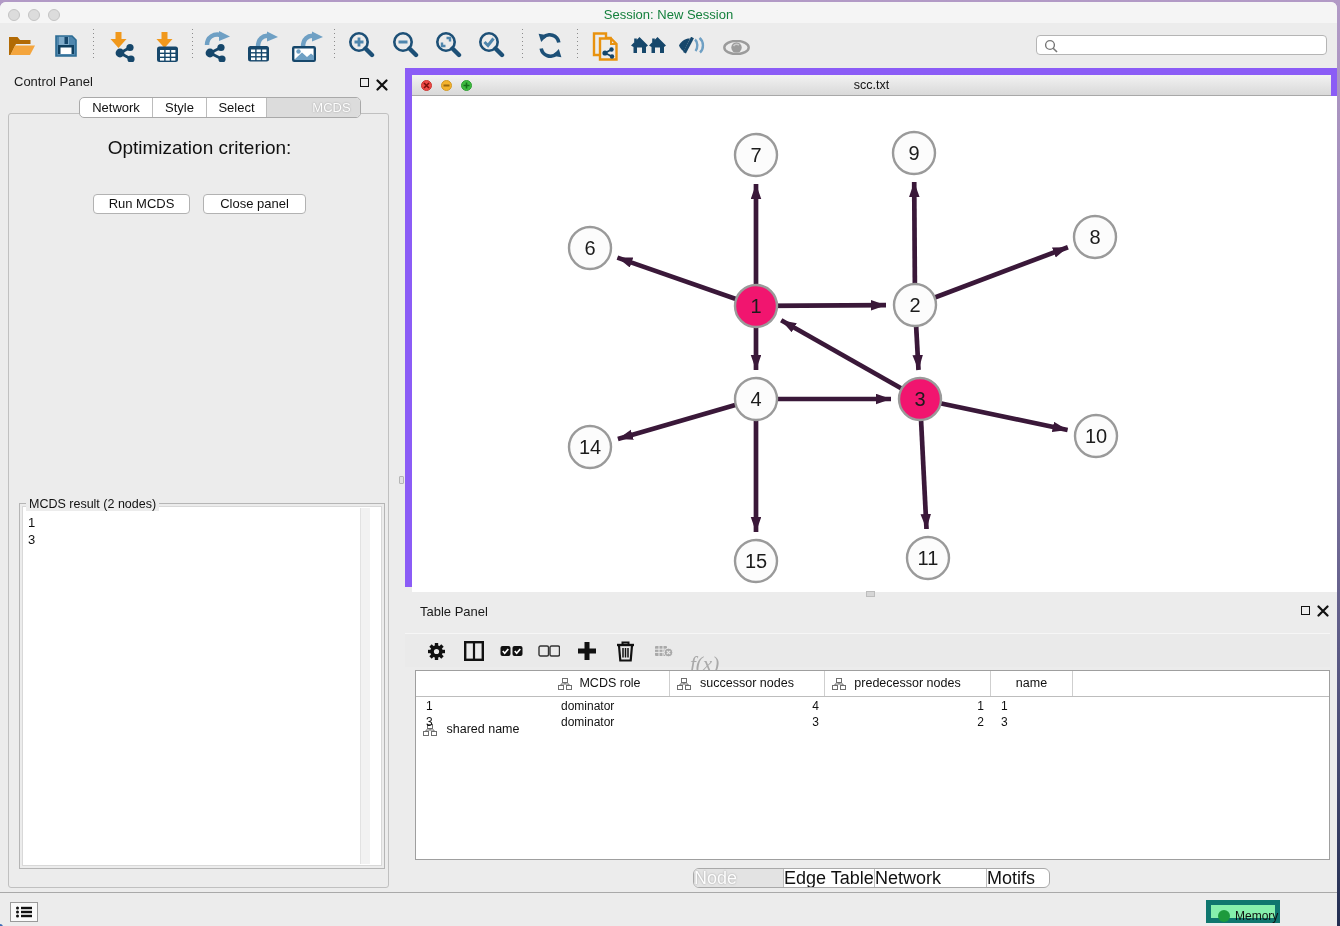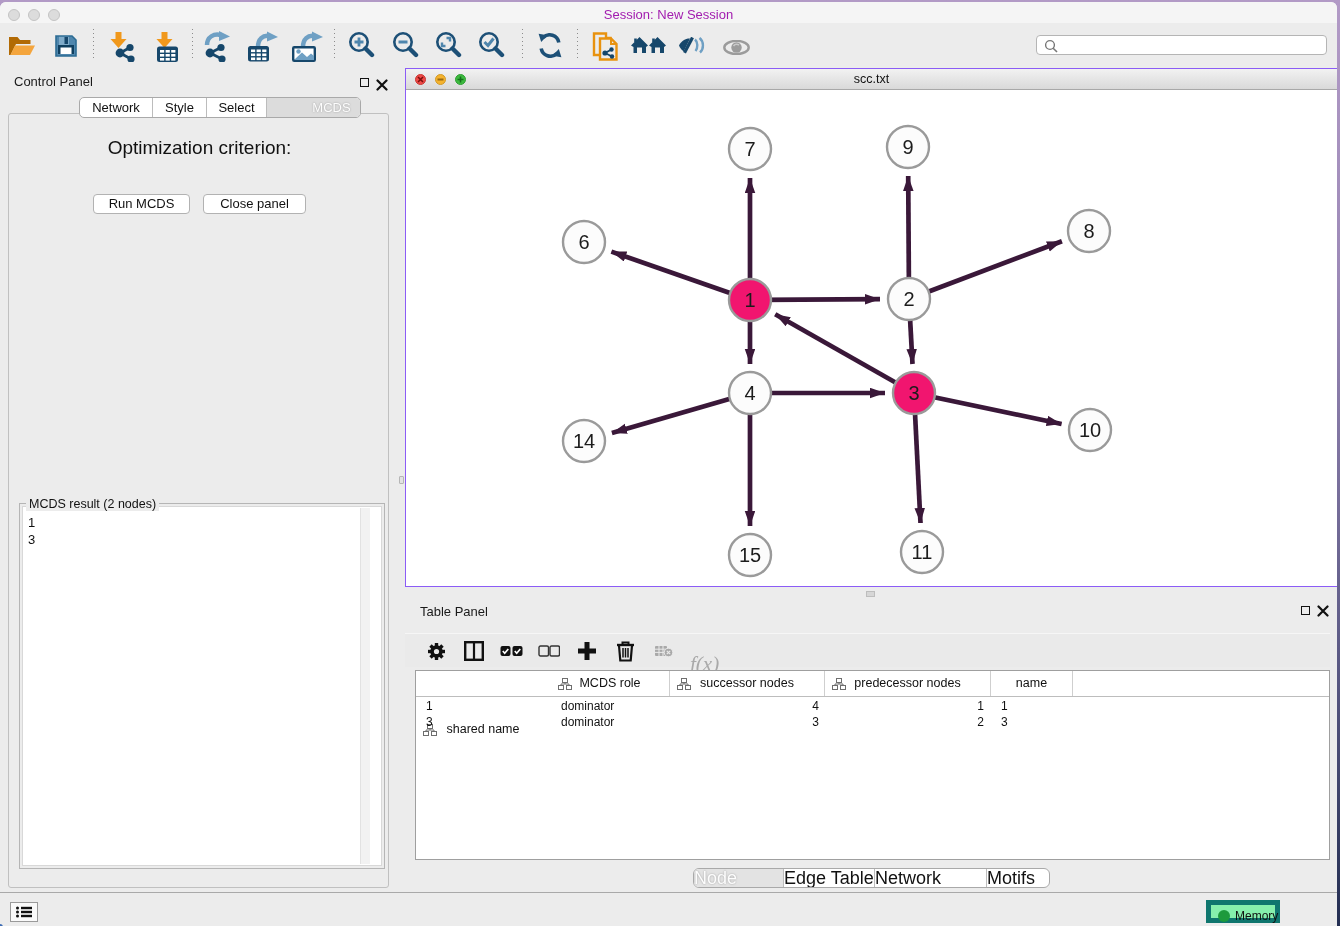--- a/index.html
+++ b/index.html
@@ -5,21 +5,21 @@
 html,body{margin:0;padding:0;}
 body{width:1340px;height:926px;overflow:hidden;position:relative;
  font-family:"Liberation Sans",sans-serif;
  background:linear-gradient(180deg,#b29ac6 0%,#9d8ab8 30%,#5d5b86 70%,#232e52 100%);}
 .win{position:absolute;left:0;top:2px;width:1337px;height:924px;background:#ececec;
  border-radius:6px 6px 0 0;overflow:hidden;}
 .titlebar{position:absolute;left:0;top:0;width:100%;height:21px;background:#f5f5f5;}
 .tl{position:absolute;top:6.5px;width:12px;height:12px;border-radius:50%;
  background:#dcdcdc;border:1px solid #c4c4c4;box-sizing:border-box;}
 .title{position:absolute;top:5px;left:0;width:100%;text-align:center;
- font-size:13px;color:#a21caf;}
+ font-size:13px;color:#15803d;}
 .toolbar{position:absolute;left:0;top:21px;width:100%;height:45px;background:#ececec;}
 .sep{position:absolute;top:6px;height:32px;width:1px;
  background-image:repeating-linear-gradient(180deg,#8c8c8c 0 1px,transparent 1px 4px);}
 .search{position:absolute;left:1036px;top:12px;width:291px;height:20px;background:#fff;
  border:1px solid #b5b5b5;border-radius:4px;box-sizing:border-box;}
 
 .cpanel{position:absolute;left:0;top:66px;width:392px;height:824px;background:#ececec;}
 .phead{font-size:13px;color:#1a1a1a;}
 .squareico{width:9px;height:9px;border:1.5px solid #111;box-sizing:border-box;display:inline-block;}
 .tabs{position:absolute;left:79px;top:29px;height:21px;display:flex;
@@ -34,21 +34,21 @@
 .btn{position:absolute;height:20px;background:#fff;border:1px solid #b2b2b2;border-radius:4px;
  box-sizing:border-box;font-size:13px;color:#111;text-align:center;line-height:18px;}
 .fieldset{position:absolute;left:19px;top:435px;width:366px;height:366px;
  border:1px solid #b5b5b5;box-sizing:border-box;}
 .fswhite{position:absolute;left:2px;top:2px;right:2px;bottom:2px;background:#fff;
  border:1px solid #d8d8d8;box-sizing:border-box;}
 .fslegend{position:absolute;left:6px;top:-7px;background:#ececec;padding:0 3px;
  font-size:12.5px;color:#111;}
 
 .netwin{position:absolute;left:405px;top:66px;width:933px;height:519px;
- border:1px solid #8b5cf6;box-sizing:border-box;background:#fff;}
+ border:7px solid #8b5cf6;box-sizing:border-box;background:#fff;}
 .nettitle{position:absolute;left:0;top:0;width:100%;height:21px;
  background:linear-gradient(180deg,#f2f2f2,#d9d9d9);border-bottom:1px solid #a8a8a8;box-sizing:border-box;}
 .dot{position:absolute;top:5px;width:11px;height:11px;border-radius:50%;box-sizing:border-box;}
 .netcanvas{position:absolute;left:0;top:21px;width:931px;height:496px;background:#fff;}
 
 .tpanel{position:absolute;left:392px;top:597px;width:948px;height:293px;background:#ececec;}
 .ttoolbar{position:absolute;left:13px;top:34px;right:10px;height:33px;
  background:#eaeaea;border-top:1px solid #f6f6f6;}
 .tablebox{position:absolute;left:23px;top:71px;width:915px;height:190px;background:#fff;
  border:1px solid #9f9f9f;box-sizing:border-box;}

